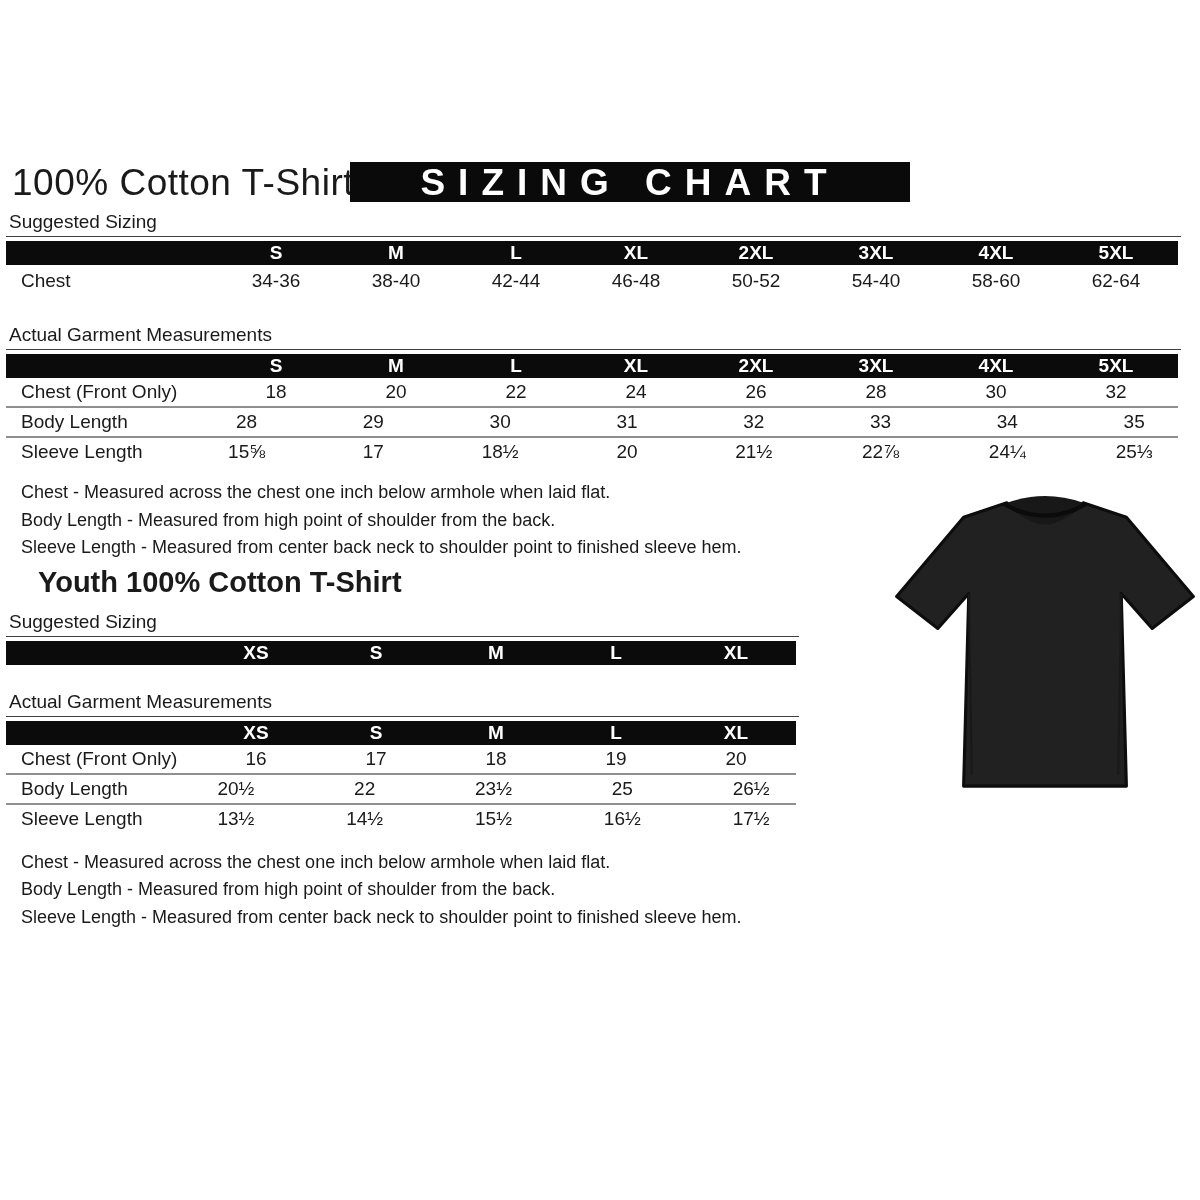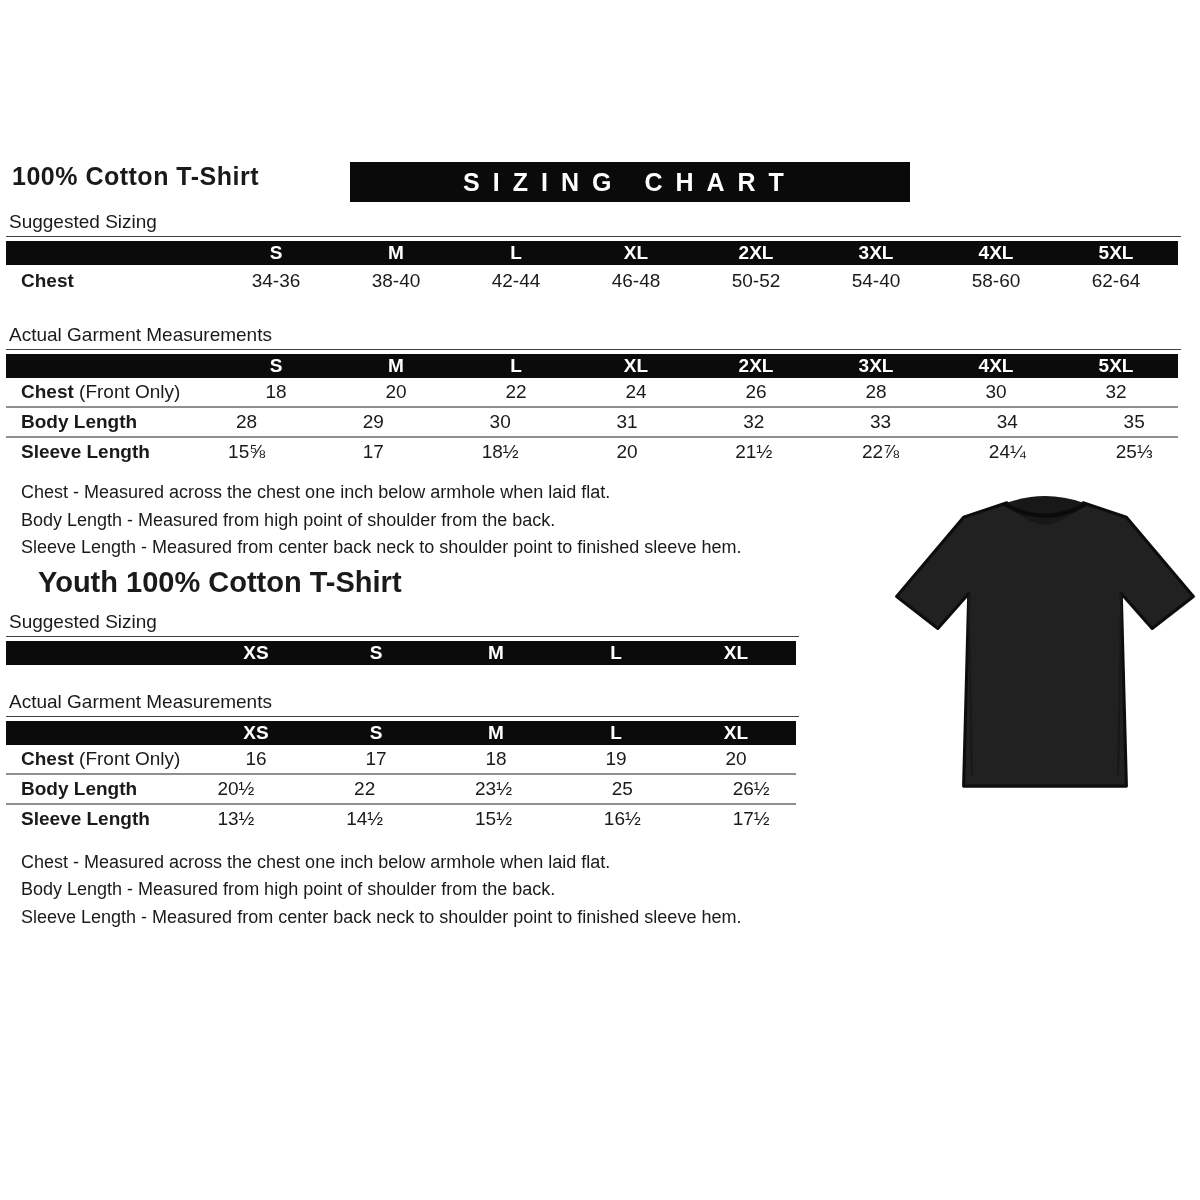--- a/index.html
+++ b/index.html
@@ -5,38 +5,38 @@
   html,body { margin:0; padding:0; }
   body {
     width:1200px; height:1200px; background:#ffffff;
     font-family:"Liberation Sans", sans-serif; color:#1a1a1a;
   }
   .page { position:relative; width:1200px; height:1200px; overflow:hidden; background:#fff; }
   .main { position:absolute; left:6px; top:162px; width:1172px; }
 
   
   .header-row { display:flex; align-items:flex-start; height:47px; }
-  .doc-title { font-size:25px; font-weight:700; padding-left:6px; width:338px; white-space:nowrap; letter-spacing:0.5px; }
+  .doc-title { font-size:37px; font-weight:400; padding-left:6px; width:338px; white-space:nowrap; letter-spacing:0.5px; }
   .banner {
-    background:#0a0a0a; color:#ffffff; font-weight:bold; font-size:25px;
+    background:#0a0a0a; color:#ffffff; font-weight:bold; font-size:37px;
     letter-spacing:13px; text-align:center; width:560px; height:40px; line-height:41px;
     white-space:nowrap;
   }
 
   .section-label { font-size:19px; font-weight:400; border-bottom:1px solid #404040; padding:2px 0 3px 3px; }
   .w-adult { width:1172px; }
   .w-youth { width:790px; }
 
   .thead { display:flex; background:#0b0b0b; color:#ffffff; font-weight:bold; height:24px; align-items:center; margin-top:4px; font-size:19px; }
   .trow { display:flex; height:31px; align-items:center; font-size:19px; }
   .trow-sm { height:28px; }
   .cl  { width:210px; padding-left:15px; box-sizing:border-box; }
   .cl-y{ width:190px; padding-left:15px; box-sizing:border-box; }
   .cv  { width:120px; text-align:center; }
-  .bold { font-weight:bold; }
+  .bold { font-weight:normal; }
   .tbody .trow + .trow { border-top:2px solid #8f8f8f;gap:39px; }
 
   .gap26 { margin-top:26px; }
   .notes { margin:13px 0 0 0; padding:0 0 0 15px; list-style:none; font-size:18px; line-height:27.5px; }
   .youth-title { font-size:29px; font-weight:bold; margin-top:4px; padding-left:0px;margin-left:32px; }
   .mt10 { margin-top:10px; }
   .mt24 { margin-top:24px; }
   .mt16 { margin-top:16px; }
 
   .tshirt-wrap { position:absolute; left:890px; top:476px; width:310px; height:340px; }

